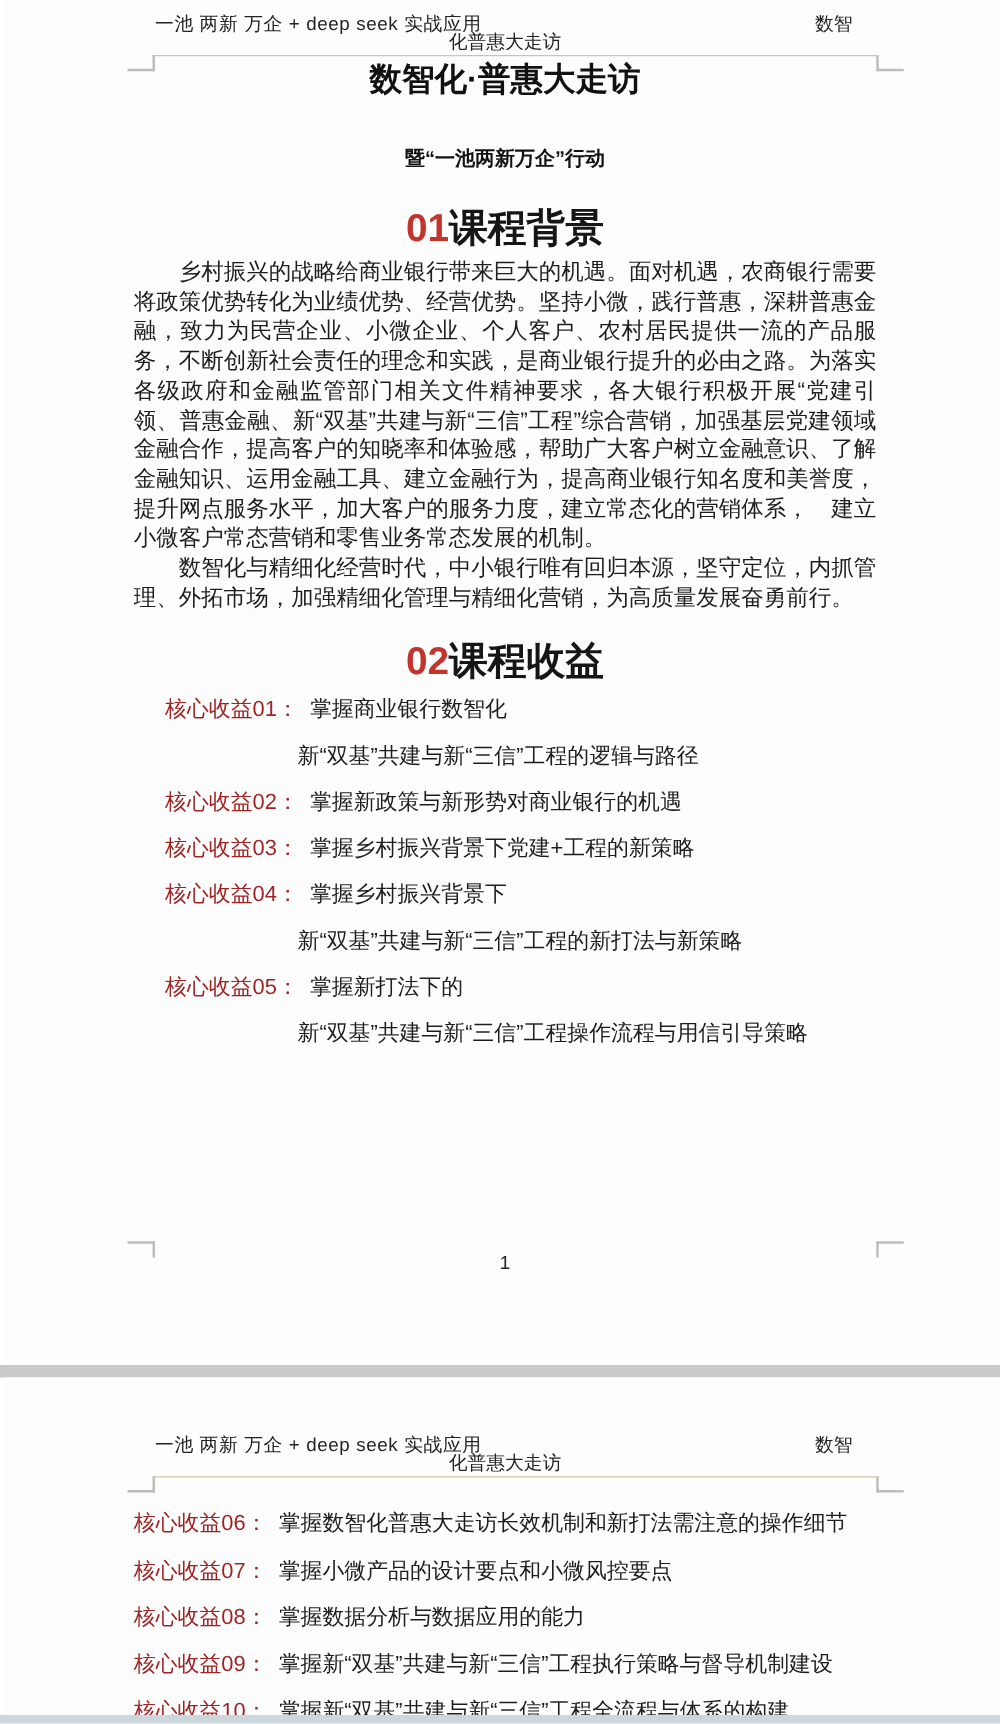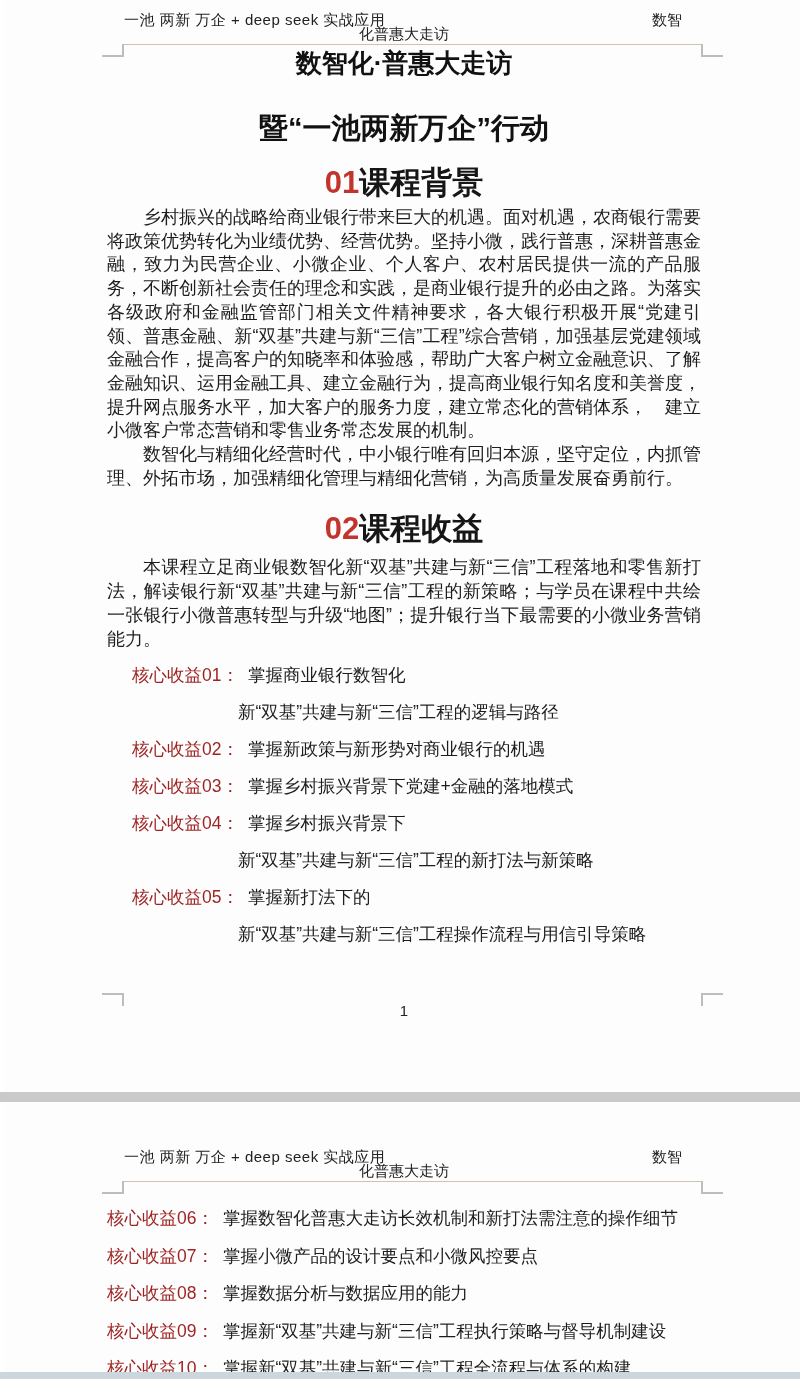--- a/index.html
+++ b/index.html
@@ -65,21 +65,21 @@
   .cm-tl { border-top: 2px solid var(--mark_gray); border-left:  2px solid var(--mark_gray); }
 
   
   .content { position: absolute; left: 103px; top: 0; width: 594px; }
   .doc-title {
     margin: 0; padding-top: 48px;
     text-align: center; font-size: 26px; line-height: 31px; font-weight: 700; color: #111;
   }
   .doc-subtitle {
     margin: 35px 0 0;
-    text-align: center; font-size: 29px; line-height: 28px; font-weight: 700; color: #111;
+    text-align: center; font-size: 16px; line-height: 28px; font-weight: 700; color: #111;
   }
   .sec-h {
     margin: 27px 0 0;
     text-align: center; font-size: 31px; line-height: 28px; font-weight: 700; color: #161616;
   }
   .sec-h .sec-num { color: var(--accent_red); }
   .sec-h.sec2 { margin-top: 25px; }
   .body-p {
     margin: 9px 0 0;
     font-size: 18px; line-height: 23.7px;
@@ -121,32 +121,31 @@
 
   <div class="content">
     <h1 class="doc-title">数智化·普惠大走访</h1>
     <h2 class="doc-subtitle">暨“一池两新万企”行动</h2>
 
     <h3 class="sec-h sec1"><span class="sec-num">01</span><span>课程背景</span></h3>
     <p class="body-p">乡村振兴的战略给商业银行带来巨大的机遇。面对机遇，农商银行需要将政策优势转化为业绩优势、经营优势。坚持小微，践行普惠，深耕普惠金融，致力为民营企业、小微企业、个人客户、农村居民提供一流的产品服务，不断创新社会责任的理念和实践，是商业银行提升的必由之路。为落实各级政府和金融监管部门相关文件精神要求，各大银行积极开展“党建引领、普惠金融、新“双基”共建与新“三信”工程”综合营销，加强基层党建领域金融合作，提高客户的知晓率和体验感，帮助广大客户树立金融意识、了解金融知识、运用金融工具、建立金融行为，提高商业银行知名度和美誉度，提升网点服务水平，加大客户的服务力度，建立常态化的营销体系，　建立小微客户常态营销和零售业务常态发展的机制。</p>
     <p class="body-p no-gap">数智化与精细化经营时代，中小银行唯有回归本源，坚守定位，内抓管理、外拓市场，加强精细化管理与精细化营销，为高质量发展奋勇前行。</p>
 
     <h3 class="sec-h sec2"><span class="sec-num">02</span><span>课程收益</span></h3>
-    <p class="body-p p3">本课程立足商业银数智化新“双基”共建与新“三信”工程落地和零售新打法，解读银行新“双基”共建与新“三信”工程的新策略；与学员在课程中共绘一张银行小微普惠转型与升级“地图”；提升银行当下最需要的小微业务营销能力。</p>
 
     <div class="benefits">
       <div class="benefit">
         <p class="b-line b-first"><span class="b-label">核心收益01：</span><span class="b-text">掌握商业银行数智化</span></p>
         <p class="b-line b-cont b-text">新“双基”共建与新“三信”工程的逻辑与路径</p>
       </div>
       <div class="benefit">
         <p class="b-line b-first"><span class="b-label">核心收益02：</span><span class="b-text">掌握新政策与新形势对商业银行的机遇</span></p>
       </div>
       <div class="benefit">
-        <p class="b-line b-first"><span class="b-label">核心收益03：</span><span class="b-text">掌握乡村振兴背景下党建+金融的落地模式</span></p>
+        <p class="b-line b-first"><span class="b-label">核心收益03：</span><span class="b-text">掌握乡村振兴背景下党建+工程的新策略</span></p>
       </div>
       <div class="benefit">
         <p class="b-line b-first"><span class="b-label">核心收益04：</span><span class="b-text">掌握乡村振兴背景下</span></p>
         <p class="b-line b-cont b-text">新“双基”共建与新“三信”工程的新打法与新策略</p>
       </div>
       <div class="benefit">
         <p class="b-line b-first"><span class="b-label">核心收益05：</span><span class="b-text">掌握新打法下的</span></p>
         <p class="b-line b-cont b-text">新“双基”共建与新“三信”工程操作流程与用信引导策略</p>
       </div>
     </div>

